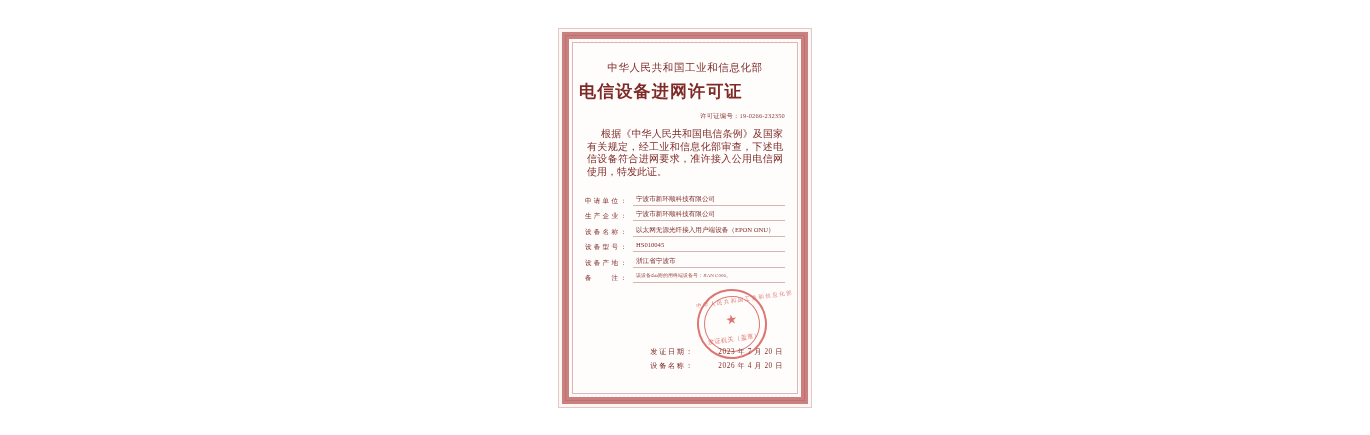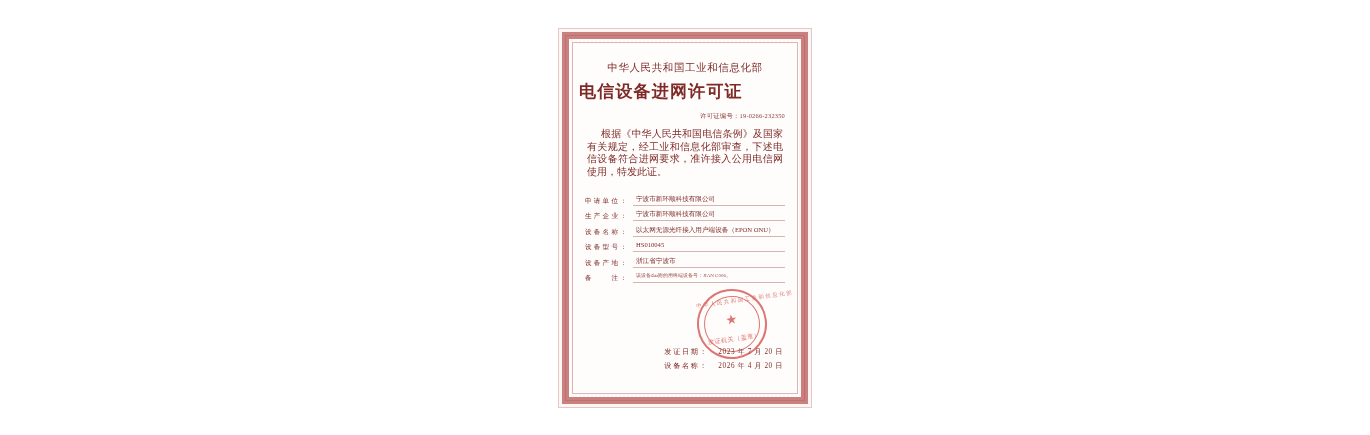--- a/index.html
+++ b/index.html
@@ -209,21 +209,21 @@
     font-size: 7.2px;
     line-height: 14px;
     color: #7e2b28;
     letter-spacing: 0.4px;
   }
   .dlabel {
     letter-spacing: 1.6px;
     white-space: nowrap;
   }
   .dval {
-    margin-left: 10px;
+    margin-left: 24px;
     white-space: nowrap;
     letter-spacing: 0.6px;
   }
 </style>
 </head>
 <body>
 
 <div id="stage">
 
   <div class="cert">

